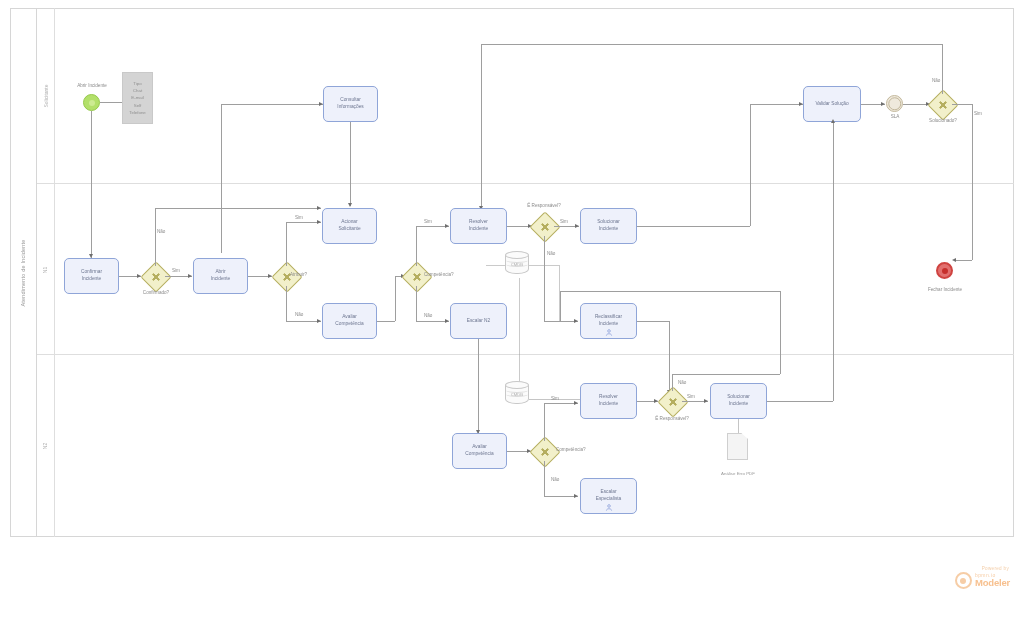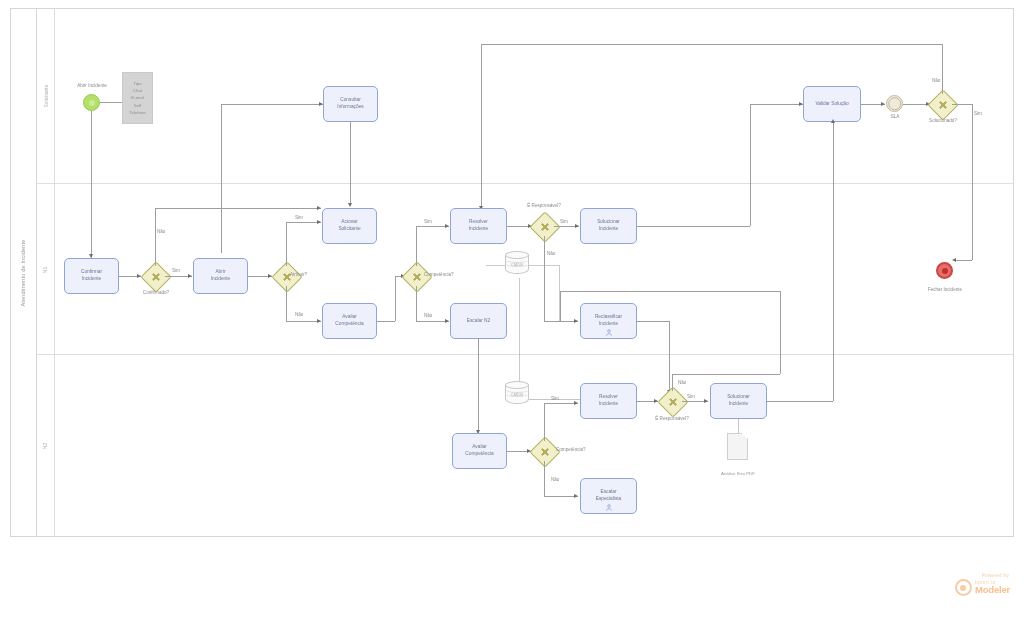--- a/index.html
+++ b/index.html
@@ -288,21 +288,21 @@
     font-size: 4.4px;
     line-height: 1.65;
     color: #8f8f8f;
     white-space: pre-line;
   }
 
   
   .watermark {
     position: absolute;
     right: 14px;
-    bottom: 28px;
+    bottom: 35px;
     text-align: right;
   }
   .wm-powered {
     font-size: 4.6px;
     color: #f3cda8;
     letter-spacing: .3px;
     margin-bottom: 1px;
     margin-right: 1px;
   }
   .wm-row {

